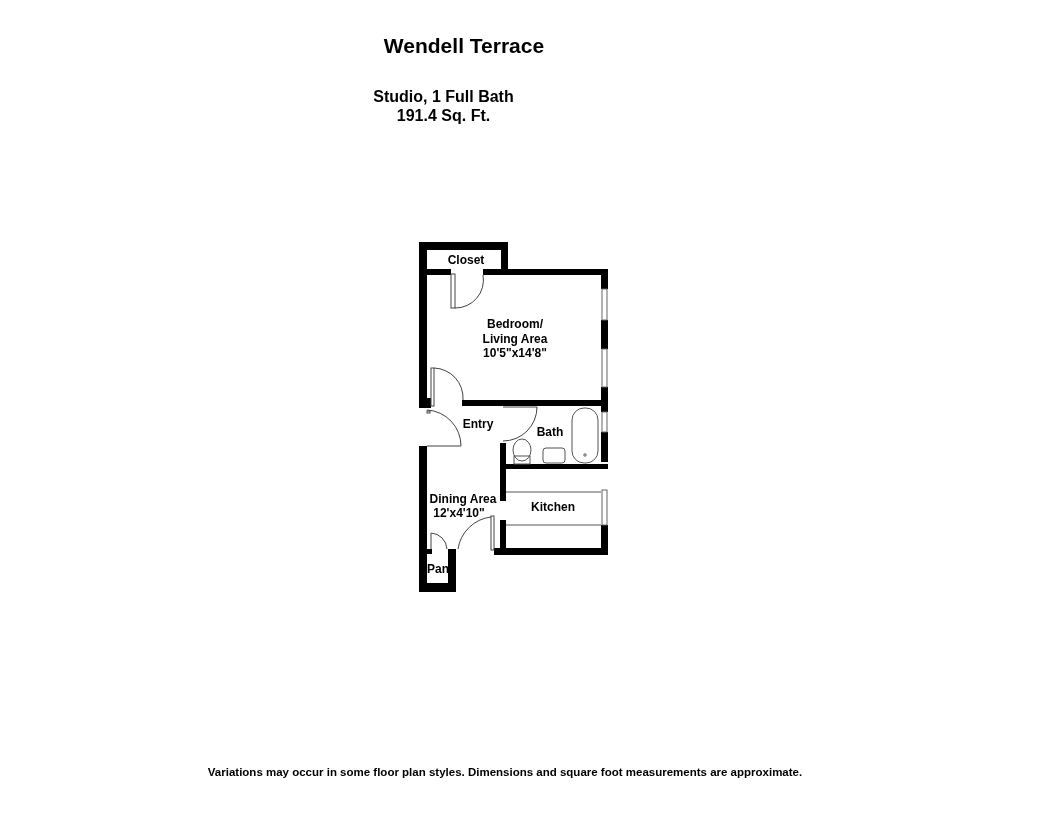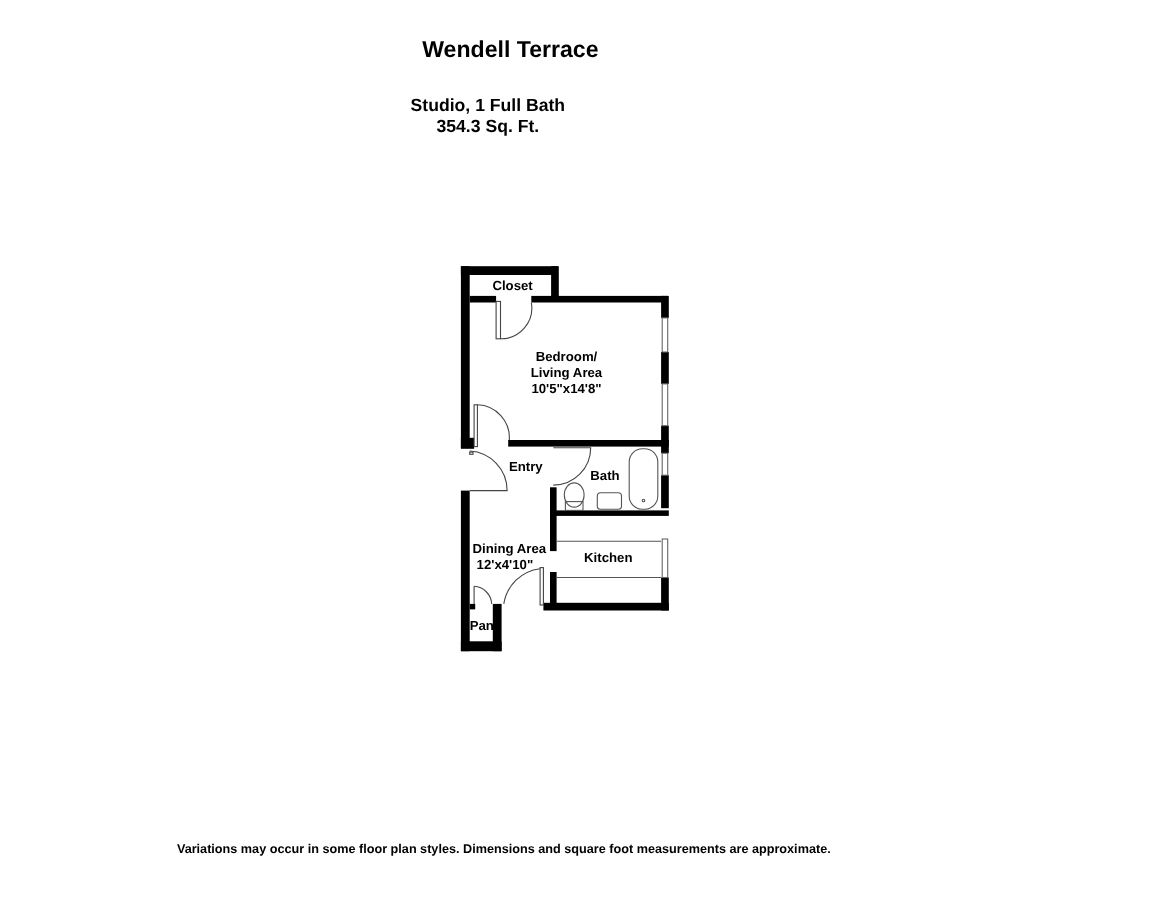--- a/index.html
+++ b/index.html
@@ -5,30 +5,30 @@
   html, body { margin: 0; padding: 0; background: #ffffff; }
   body { width: 1056px; height: 816px; position: relative; overflow: hidden;
          font-family: "Liberation Sans", "DejaVu Sans", sans-serif; color: #000; }
   .title { position: absolute; top: 34px; left: 0; width: 928px; text-align: center;
            font-size: 21px; font-weight: bold; }
   .sub { position: absolute; left: 0; width: 887px; text-align: center;
          font-size: 16px; font-weight: bold; line-height: 19px; }
   .sub1 { top: 87px; }
   .sub2 { top: 106px; }
   .footer { position: absolute; top: 766px; left: 0; width: 916px; text-align: center;
-            font-size: 11.5px; font-weight: bold; }
+            font-size: 11.5px; font-weight: bold; padding-left: 47px; }
   svg.plan { position: absolute; left: 0; top: 0; }
   .lbl { font-family: "Liberation Sans", "DejaVu Sans", sans-serif; font-weight: bold; font-size: 12px; }
 </style>
 </head>
 <body>
 
 <div class="title">Wendell Terrace</div>
 <div class="sub sub1">Studio, 1 Full Bath</div>
-<div class="sub sub2">354.3 Sq. Ft.</div>
+<div class="sub sub2">191.4 Sq. Ft.</div>
 
 <svg class="plan" width="1056" height="816" viewBox="0 0 1056 816">
   <g fill="#000">
 
     <rect x="419" y="242" width="88" height="8"></rect>
     <rect x="419" y="242" width="8" height="165"></rect>
     <rect x="501" y="242" width="7" height="32"></rect>
     <rect x="427" y="269" width="24" height="6"></rect>
     <rect x="483" y="269" width="124" height="6"></rect>
 

